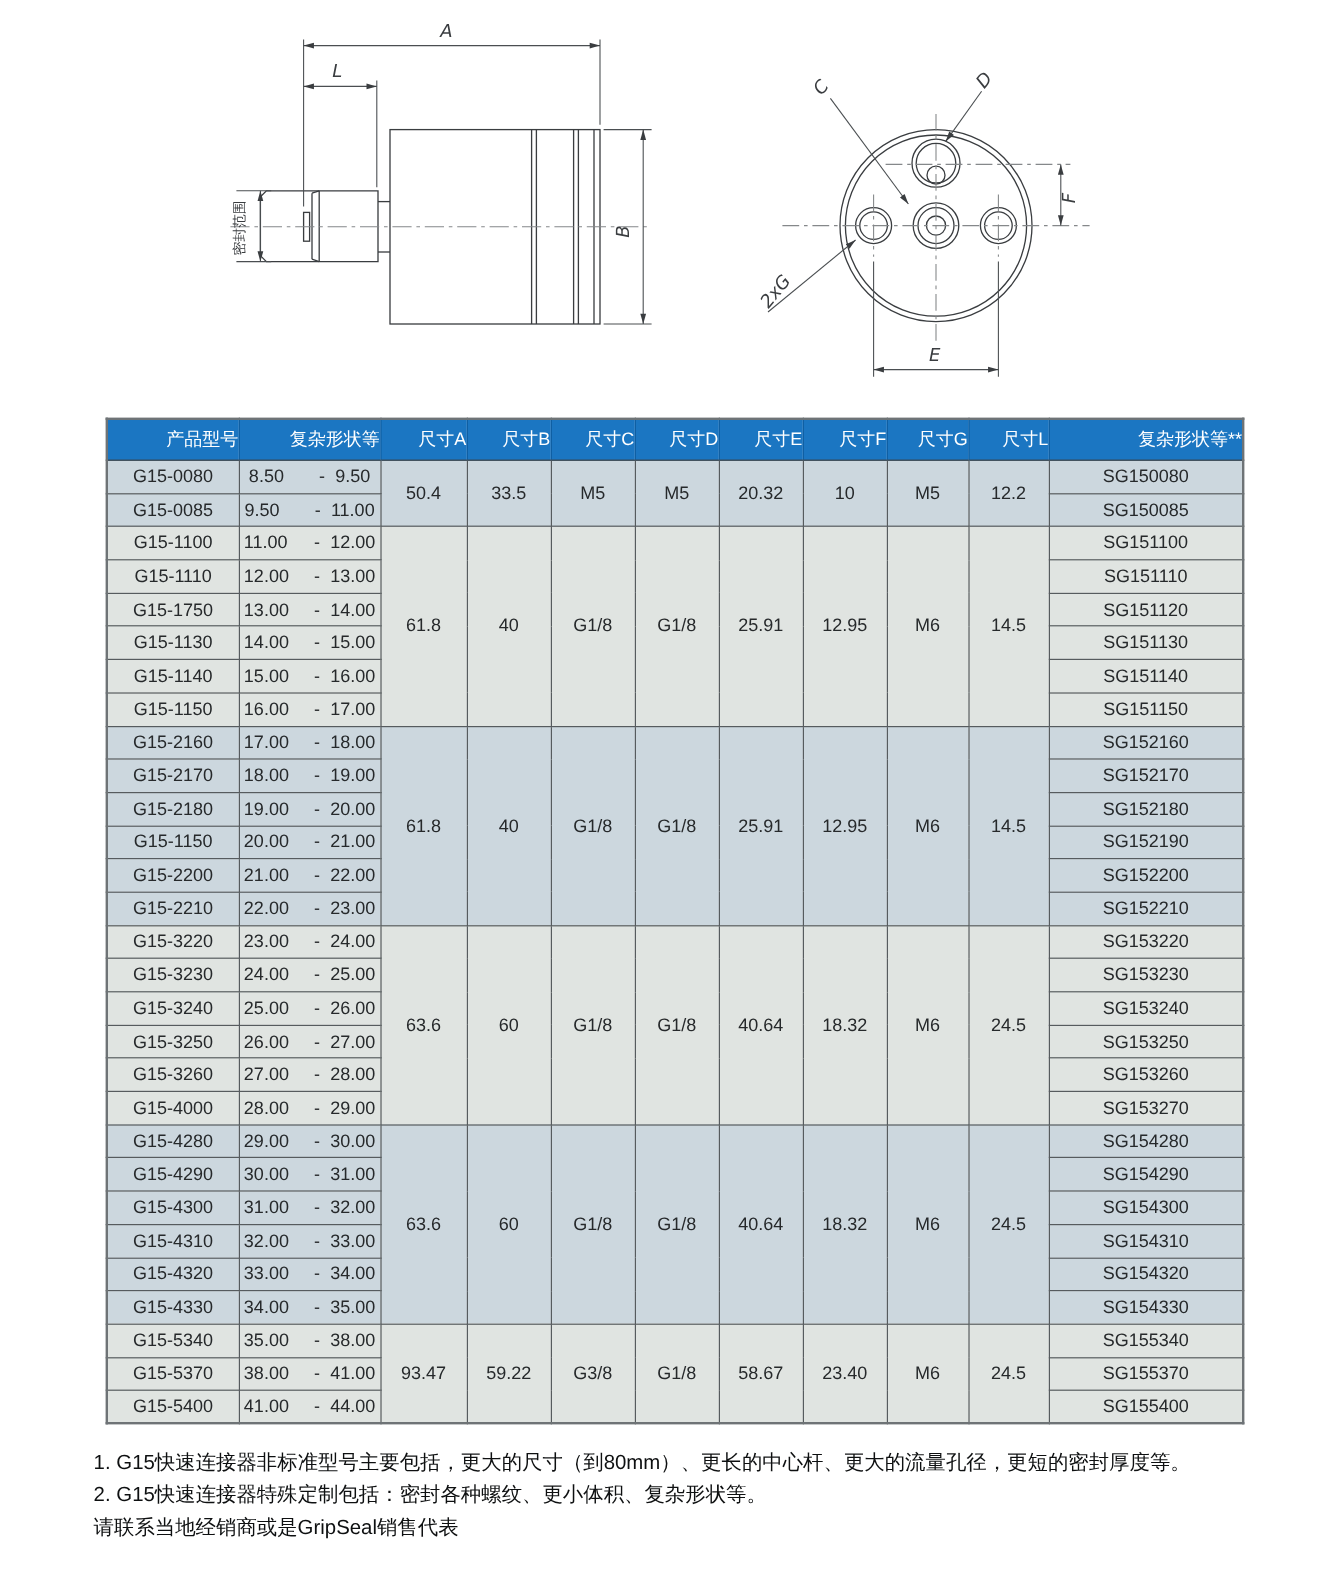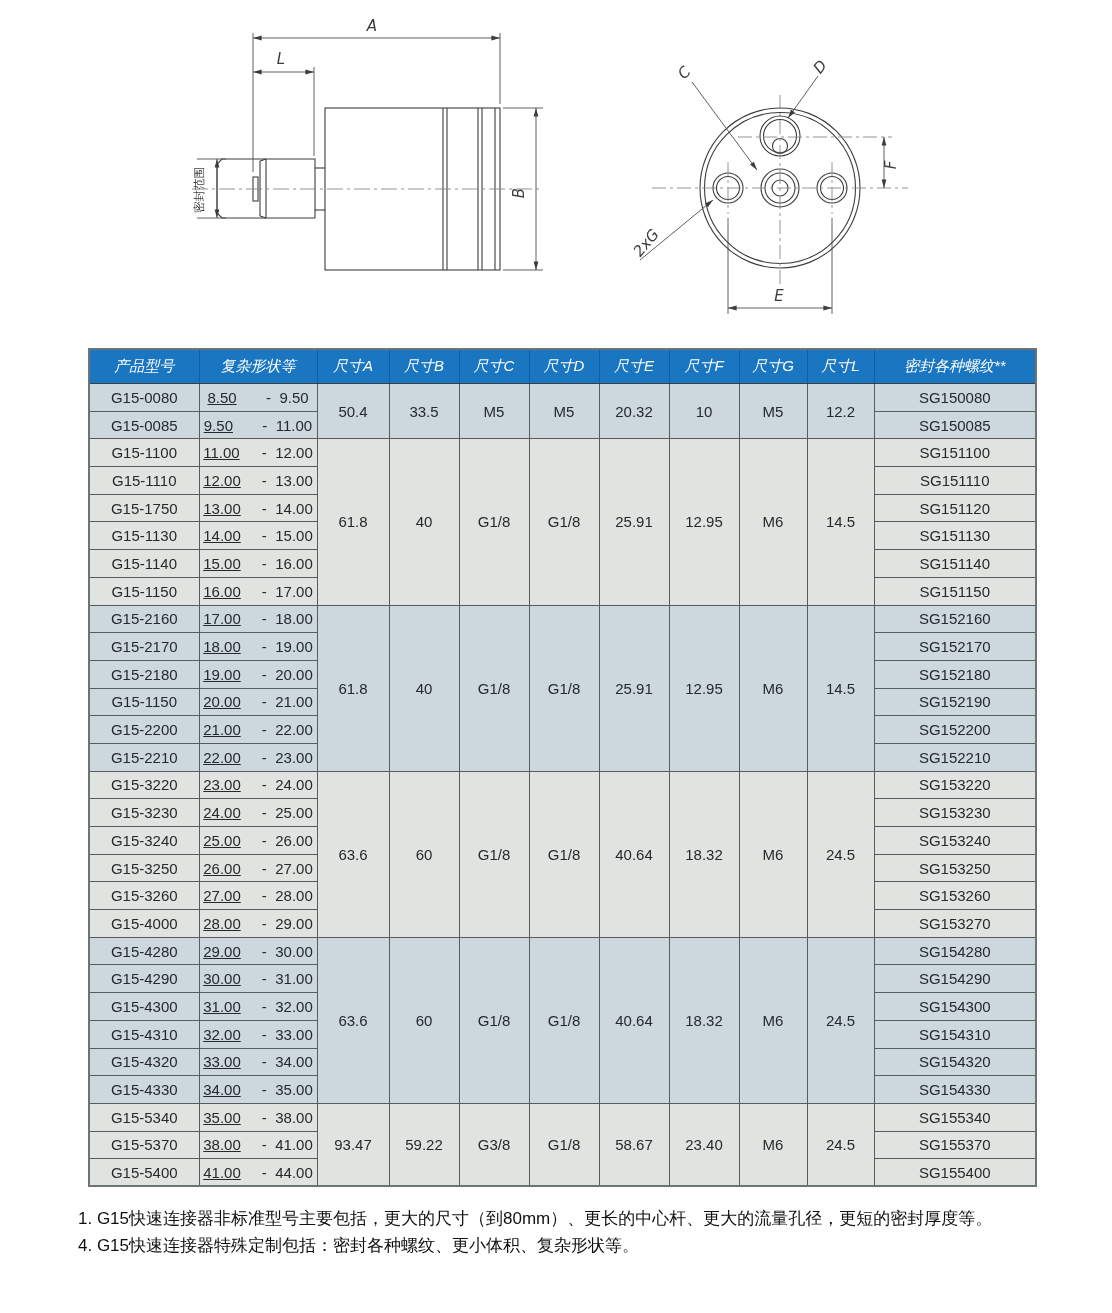--- a/index.html
+++ b/index.html
@@ -9,30 +9,30 @@
 
   
   #side-view{position:absolute;left:150px;top:5px;}
   #end-view{position:absolute;left:620px;top:30px;}
 
   
   #table-wrap{position:absolute;left:88px;top:348px;}
   table.spec{border-collapse:collapse;table-layout:fixed;width:947px;
              border:2px solid #6e7376;font-size:15px;}
   table.spec th{height:33px;background:var(--header-bg,#1b76c2);color:#ffffff;
-                font-weight:500;font-size:15px;text-align:center;padding:0;
-                border-left:1px solid #0f5fa3;border-bottom:1px solid #3c4144;font-style:italic;}
+                font-weight:500;font-size:15px;text-align:right;padding:0;
+                border-left:1px solid #0f5fa3;border-bottom:1px solid #3c4144;}
   table.spec th:first-child{border-left:none;}
   table.spec tbody tr{height:27.7px;}
   table.spec td{border:1px solid #565b5e;padding:0;text-align:center;
                 vertical-align:middle;}
   tr.g-dark td{background:var(--shade-a,#ccd7de);}
   tr.g-light td{background:var(--shade-b,#e0e4e1);}
   td.seal{text-align:left;padding-left:13px;}
-  td.seal .smin{display:inline-block;width:50px;text-align:left;text-decoration:underline;}
+  td.seal .smin{display:inline-block;width:50px;text-align:left;}
   td.seal .sdash{display:inline-block;width:22px;text-align:center;}
   td.seal .smax{display:inline-block;text-align:left;}
 
   
   #notes{position:absolute;left:78px;top:1205px;width:1000px;font-size:17px;color:#0e1011;}
   #notes p{margin:0;line-height:27px;}
 </style>
 </head>
 <body>
 
@@ -156,21 +156,21 @@
             <th>产品型号</th>
             <th>复杂形状等</th>
             <th>尺寸A</th>
             <th>尺寸B</th>
             <th>尺寸C</th>
             <th>尺寸D</th>
             <th>尺寸E</th>
             <th>尺寸F</th>
             <th>尺寸G</th>
             <th>尺寸L</th>
-            <th>密封各种螺纹**</th>
+            <th>复杂形状等**</th>
           </tr>
         </thead>
       <tbody>
           <tr class="g-dark">
             <td>G15-0080</td>
             <td class="seal"><span class="smin">8.50</span><span class="sdash">-</span><span class="smax">9.50</span></td>
             <td rowspan="2">50.4</td>
             <td rowspan="2">33.5</td>
             <td rowspan="2">M5</td>
             <td rowspan="2">M5</td>
@@ -359,16 +359,17 @@
             <td>G15-5400</td>
             <td class="seal"><span class="smin">41.00</span><span class="sdash">-</span><span class="smax">44.00</span></td>
             <td>SG155400</td>
           </tr>
         </tbody>
     </table>
   </div>
 
   <div id="notes">
     <p>1. G15快速连接器非标准型号主要包括，更大的尺寸（到80mm）、更长的中心杆、更大的流量孔径，更短的密封厚度等。</p>
-    <p>4. G15快速连接器特殊定制包括：密封各种螺纹、更小体积、复杂形状等。</p>
+    <p>2. G15快速连接器特殊定制包括：密封各种螺纹、更小体积、复杂形状等。</p>
+    <p>请联系当地经销商或是GripSeal销售代表</p>
   </div>
 
 </div>
 
 </body></html>

